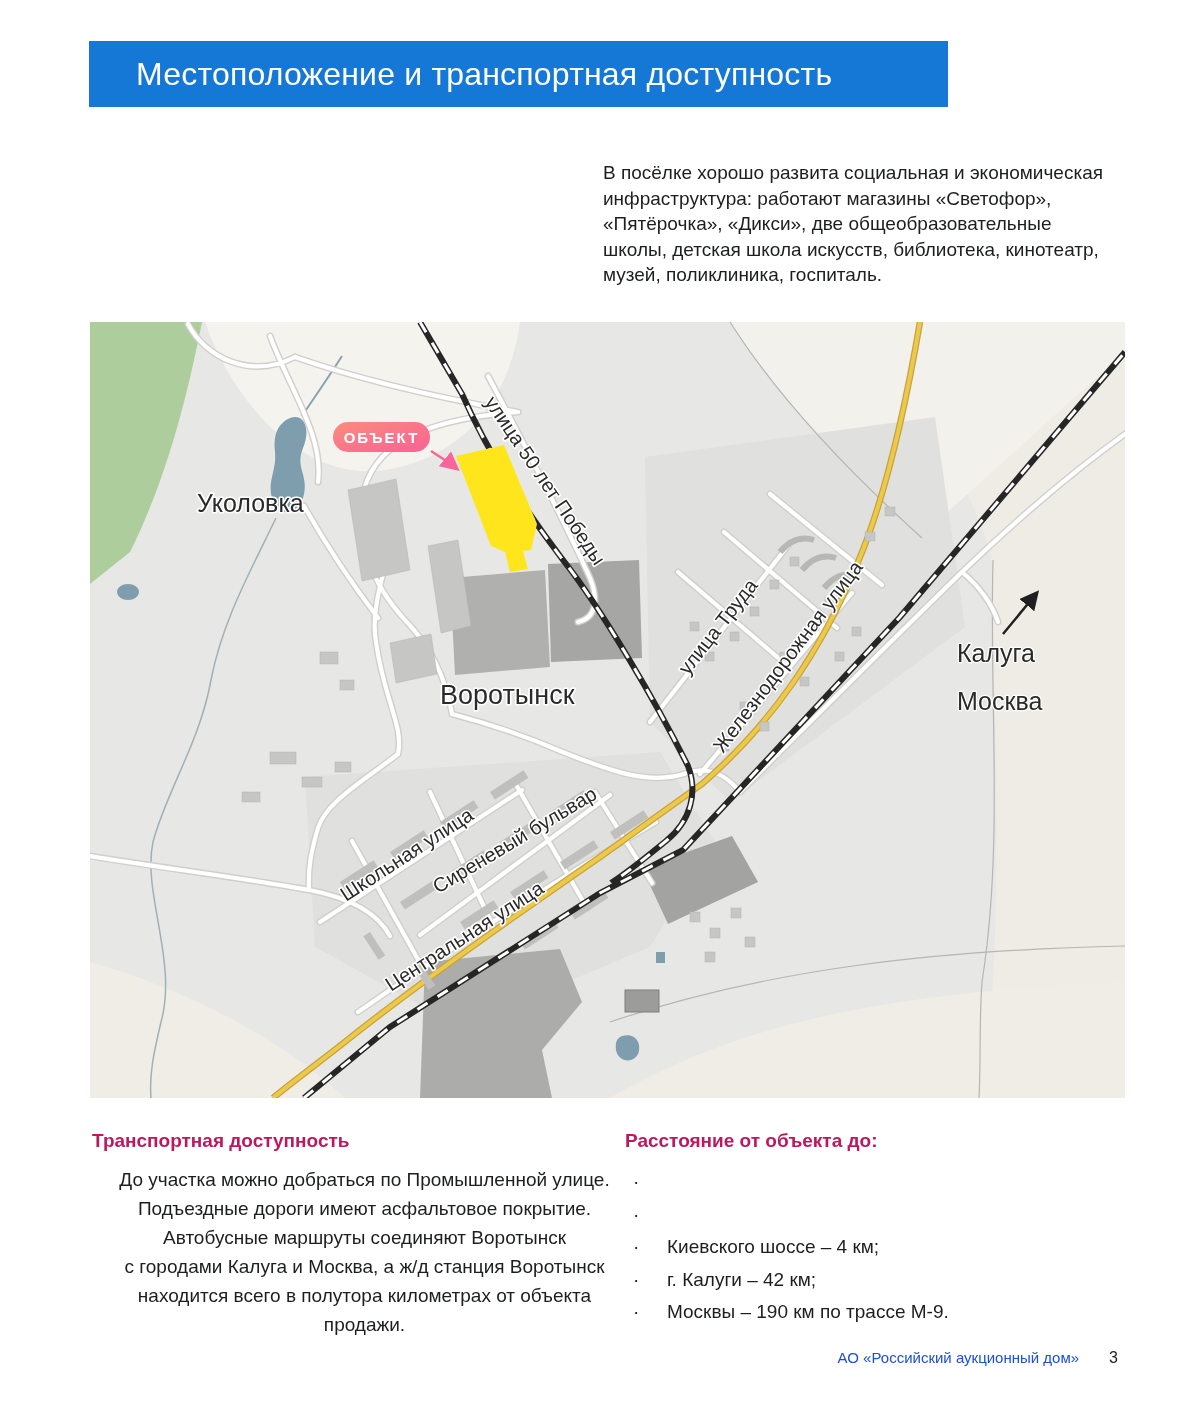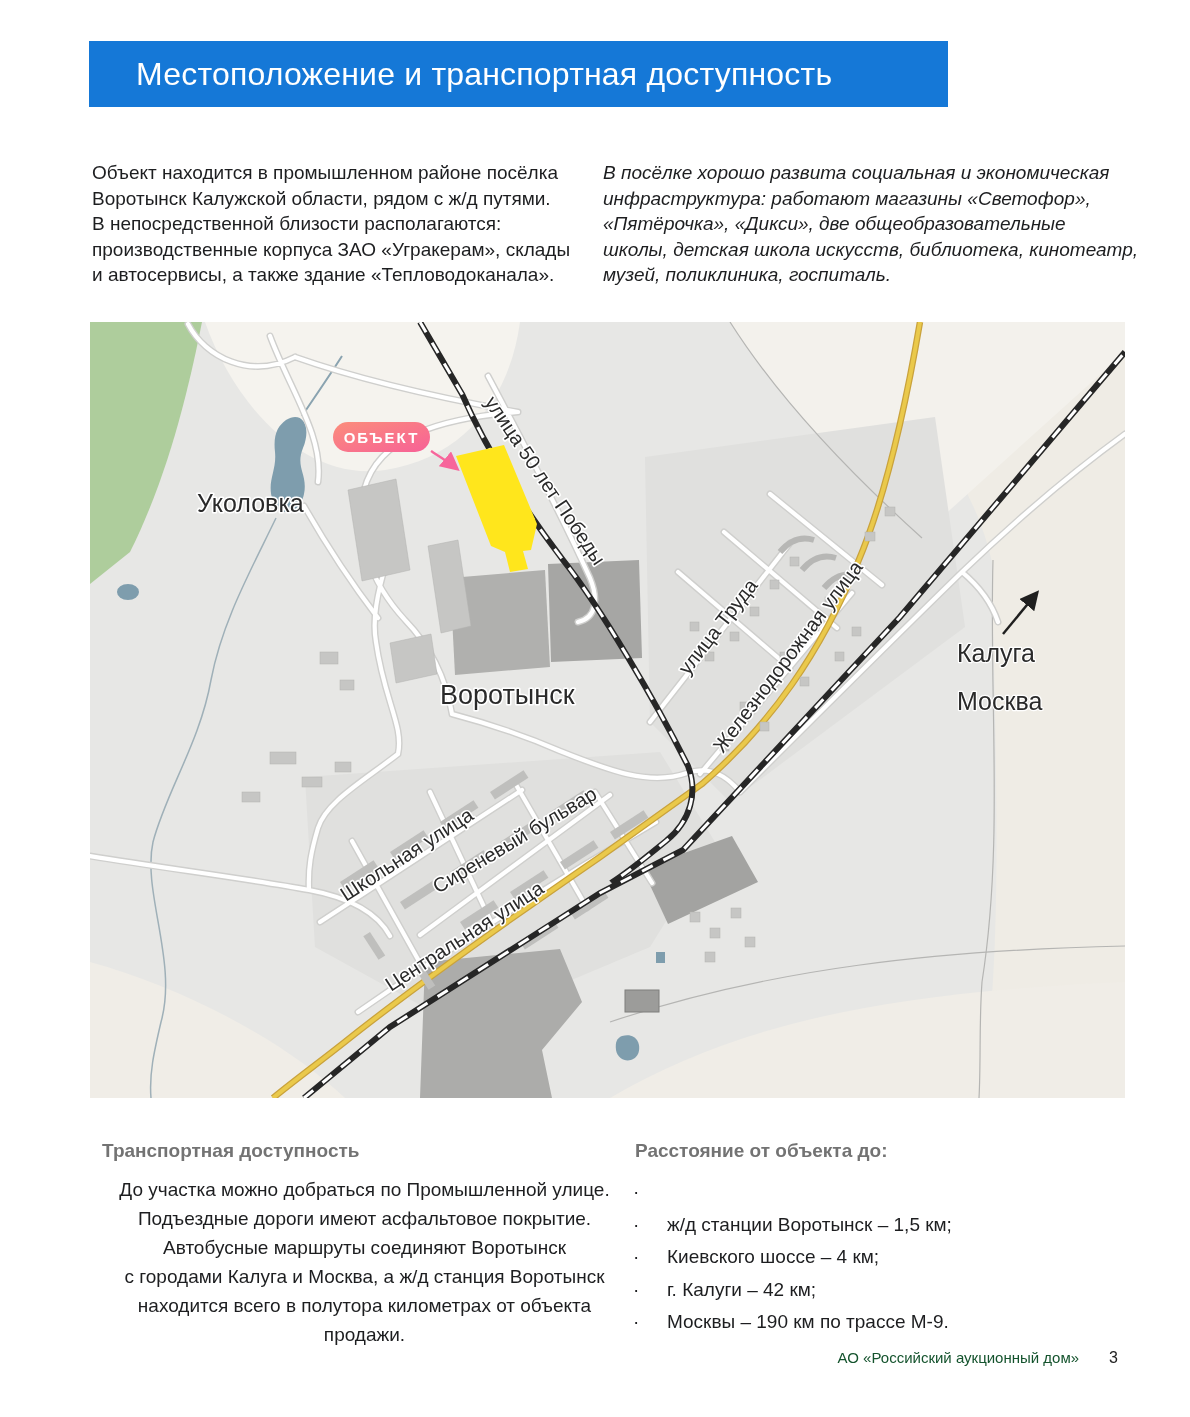--- a/index.html
+++ b/index.html
@@ -3,56 +3,51 @@
 <meta charset="utf-8">
 <style>
   html,body{margin:0;padding:0;background:#ffffff;}
   .page{position:relative;width:1190px;height:1417px;background:#ffffff;
         font-family:"Liberation Sans",sans-serif;color:#1d1e20;overflow:hidden;}
   .banner{position:absolute;left:89px;top:41px;width:859px;height:66px;
           background:#1578d7;display:flex;align-items:center;}
   .banner h1{margin:0 0 0 47px;font-size:32px;font-weight:400;color:#ffffff;letter-spacing:.2px;}
   .intro{position:absolute;top:160px;font-size:19px;line-height:25.6px;white-space:pre-line;width:540px;}
   .intro.left{left:92px;}
-  .intro.right{left:603px;font-style:italic;}
+  .intro.right{left:603px;}
   .map-wrap{position:absolute;left:90px;top:322px;width:1035px;height:776px;background:#e7e7e5;}
   .map-wrap svg{display:block;width:100%;height:100%;}
   .bottom-block{position:absolute;top:1130px;}
-  .bottom-block h2{margin:10px;font-size:19px;font-weight:700;color:#737373;}
+  .bottom-block h2{margin:0;font-size:19px;font-weight:700;color:#be185d;}
   .bottom-block .body{margin-top:13px;font-size:19px;line-height:29px;white-space:pre-line;width:545px;text-align:center;}
   .transport{left:92px;}
   .distances{left:625px;width:500px;}
   .distances ul{list-style:none;margin:14px 0 0 0;padding:0;}
   .distances li{display:flex;align-items:baseline;font-size:19px;line-height:32.5px;}
   .distances .dot{width:34px;flex:0 0 34px;text-align:left;padding-left:8px;color:#1d1e20;}
   .footer{position:absolute;top:1349px;right:72px;display:flex;align-items:baseline;gap:30px;}
-  .footer .company{font-size:15px;color:#14532d;}
+  .footer .company{font-size:15px;color:#1d4ed8;}
   .footer .pagenum{font-size:16px;color:#222;}
   
   .mlabel{font-family:"Liberation Sans",sans-serif;fill:#2a2a2a;
           paint-order:stroke;stroke:#ffffff;stroke-width:3.2px;stroke-linejoin:round;}
   .mtown{font-size:25px;}
   .mstreet{font-size:20px;}
   .msign{font-size:25px;stroke-width:2.4px;}
   .badge-text{font-size:15px;font-weight:700;fill:#ffffff;letter-spacing:2px;}
 </style>
 </head>
 <body>
 
 <div class="page">
 
   <div class="banner">
     <h1>Местоположение и транспортная доступность</h1>
   </div>
 
-  <div class="intro left">Объект находится в промышленном районе посёлка
-Воротынск Калужской области, рядом с ж/д путями.
-В непосредственной близости располагаются:
-производственные корпуса ЗАО «Угракерам», склады
-и автосервисы, а также здание «Тепловодоканала».</div>
   <div class="intro right">В посёлке хорошо развита социальная и экономическая
 инфраструктура: работают магазины «Светофор»,
 «Пятёрочка», «Дикси», две общеобразовательные
 школы, детская школа искусств, библиотека, кинотеатр,
 музей, поликлиника, госпиталь.</div>
 
   <div class="map-wrap">
     <svg viewBox="0 0 1035 776" preserveAspectRatio="none">
       <defs>
         <linearGradient id="badgeGrad" x1="0" y1="0" x2="1" y2="1">
@@ -200,21 +195,20 @@
   </div>
 
   <div class="bottom-block distances">
     <h2>Расстояние от объекта до:</h2>
     <ul>
       <li>
           <span class="dot">·</span>
         </li>
       <li>
           <span class="dot">·</span>
-          <span>ж/д станции Воротынск – 1,5 км;</span>
         </li>
       <li>
           <span class="dot">·</span>
           <span>Киевского шоссе – 4 км;</span>
         </li>
       <li>
           <span class="dot">·</span>
           <span>г. Калуги – 42 км;</span>
         </li>
       <li>

